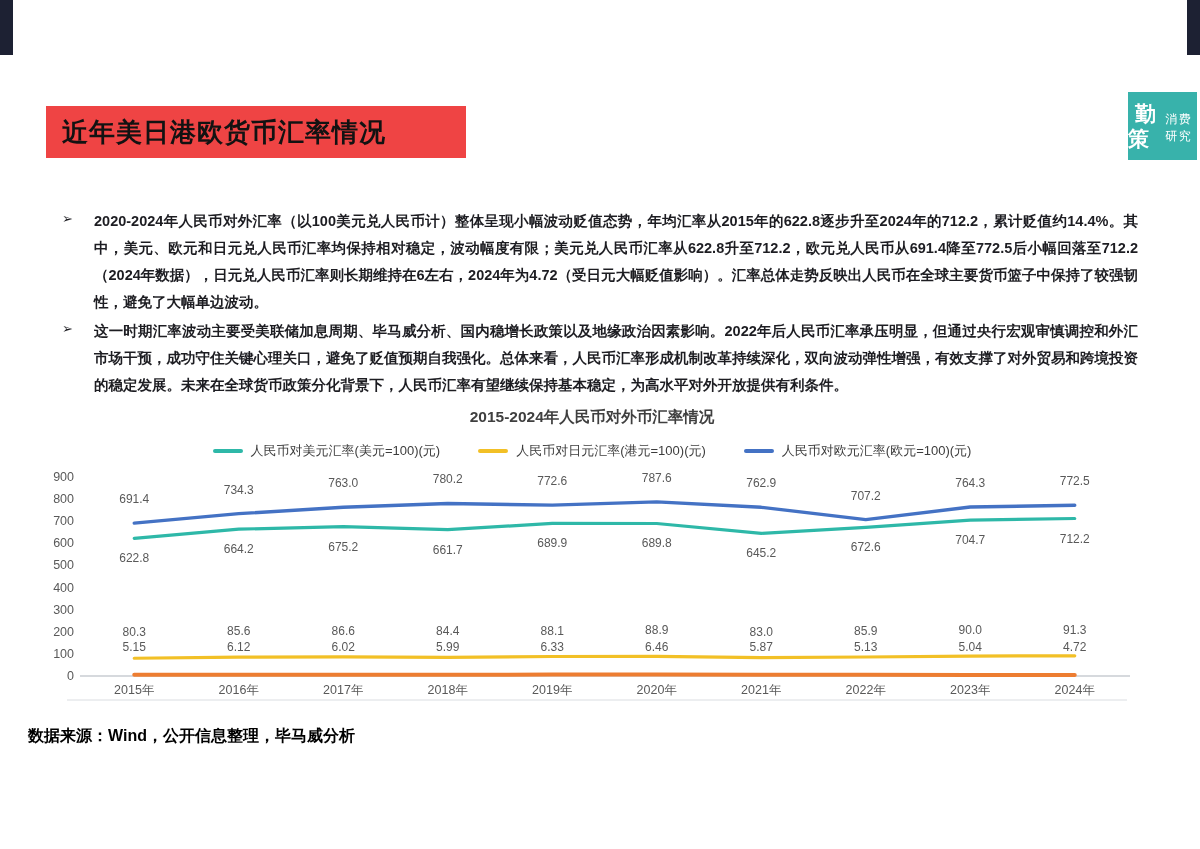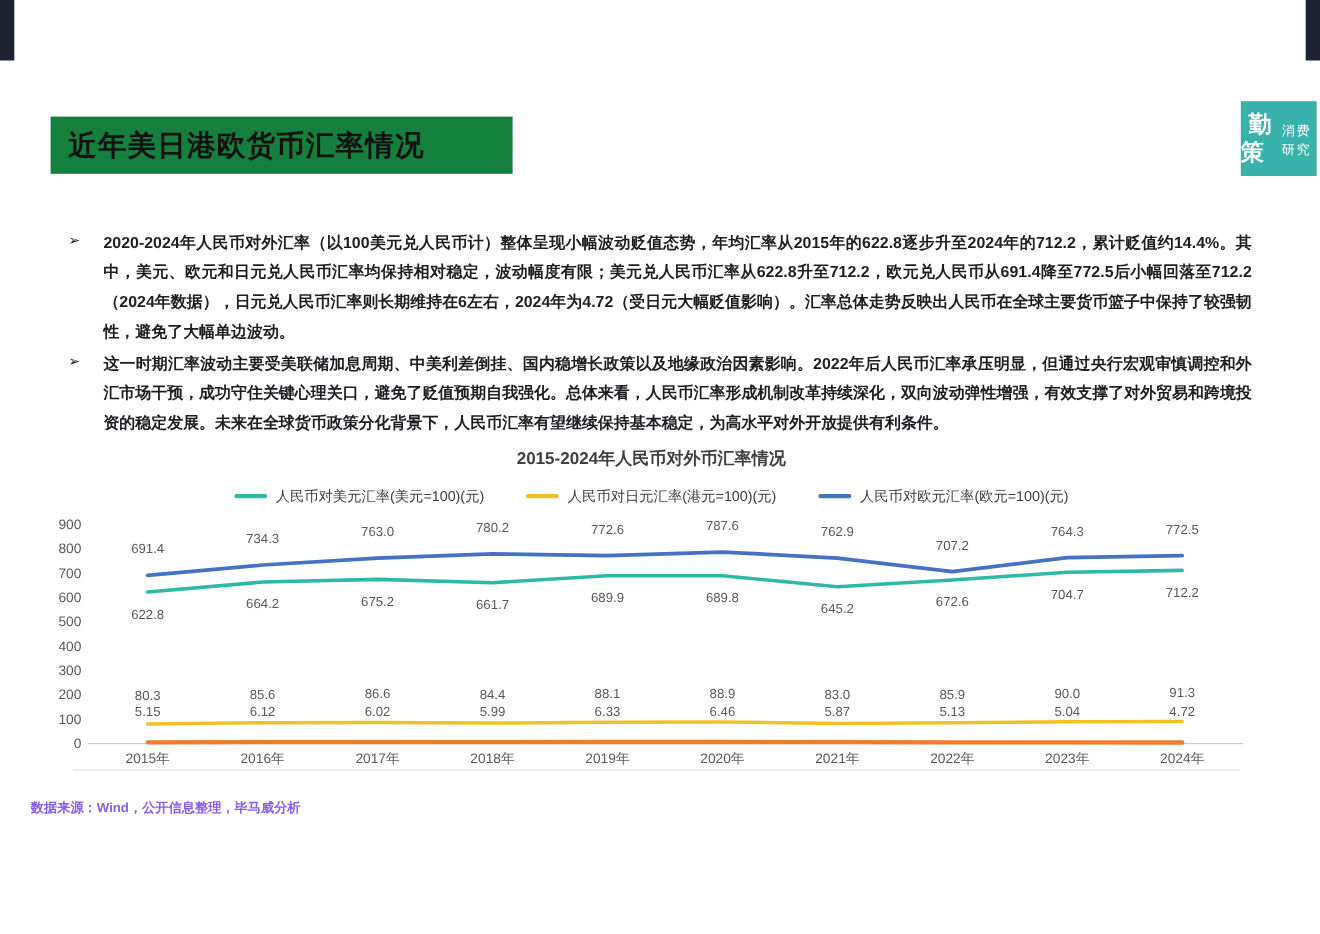--- a/index.html
+++ b/index.html
@@ -5,21 +5,21 @@
   * { margin:0; padding:0; box-sizing:border-box; }
   html,body { width:1200px; height:849px; overflow:hidden; }
   body { font-family:"Liberation Sans","DejaVu Sans",sans-serif; background:#ffffff; }
   .slide { position:relative; width:1200px; height:849px; background:#ffffff; }
 
   .corner-mark { position:absolute; top:0; width:13px; height:55px; background:#1d2133; }
   .corner-left { left:0; }
   .corner-right { right:0; }
 
   .title-bar { position:absolute; left:46px; top:106px; width:420px; height:52px;
-    background:#15803d; display:flex; align-items:center; padding-left:16px; }
+    background:#ef4444; display:flex; align-items:center; padding-left:16px; }
   .title-bar h1 { font-size:26px; font-weight:bold; color:#121212; letter-spacing:1px; }
 
   .logo { position:absolute; left:1128px; top:92px; width:69px; height:68px; background:#38b2ab;
     color:#ffffff; display:flex; flex-direction:row; align-items:center; justify-content:center; }
   .logo .l1 { font-size:21px; font-weight:bold; letter-spacing:7px; text-indent:7px; line-height:1.2; }
   .logo .l2 { font-size:12px; letter-spacing:1.5px; margin-top:3px; }
 
   .bullets { position:absolute; left:62px; top:208px; width:1076px; color:#1d1d22; }
   .bullet { display:flex; margin-bottom:2px; }
   .bullet .marker { width:32px; flex:0 0 32px; font-size:13px; padding-top:3px; color:#1d1d22; }
@@ -28,21 +28,21 @@
   .chart { position:absolute; left:32px; top:407px; width:1120px; }
   .chart-title { text-align:center; font-size:15.5px; font-weight:bold; color:#3f3f3f; }
   .legend { display:flex; justify-content:center; align-items:flex-start; gap:38px; margin-top:14px; }
   .legend-item { display:flex; align-items:center; gap:8px; }
   .swatch { width:30px; height:4px; border-radius:2px; }
   .legend-label { font-size:13px; color:#3c3c3c; }
   #chart-svg { display:block; margin-top:4px; }
   #chart-svg text.tick { font-size:12.5px; fill:#595959; font-family:"Liberation Sans","DejaVu Sans",sans-serif; }
   #chart-svg text.dlabel { font-size:12px; fill:#595959; font-family:"Liberation Sans","DejaVu Sans",sans-serif; }
 
-  .source { position:absolute; left:28px; top:726px; font-size:12px; font-weight:bold; color:#8b5cf6; }
+  .source { position:absolute; left:28px; top:726px; font-size:16px; font-weight:bold; color:#000000; }
 </style>
 </head>
 <body>
 
 <div class="slide">
 
   <div class="corner-mark corner-left"></div>
   <div class="corner-mark corner-right"></div>
 
   <div class="title-bar">
@@ -54,21 +54,21 @@
     <div class="l2">消费研究</div>
   </div>
 
   <div class="bullets">
     <div class="bullet">
       <span class="marker">➢</span>
       <span class="text">2020-2024年人民币对外汇率（以100美元兑人民币计）整体呈现小幅波动贬值态势，年均汇率从2015年的622.8逐步升至2024年的712.2，累计贬值约14.4%。其中，美元、欧元和日元兑人民币汇率均保持相对稳定，波动幅度有限；美元兑人民币汇率从622.8升至712.2，欧元兑人民币从691.4降至772.5后小幅回落至712.2（2024年数据），日元兑人民币汇率则长期维持在6左右，2024年为4.72（受日元大幅贬值影响）。汇率总体走势反映出人民币在全球主要货币篮子中保持了较强韧性，避免了大幅单边波动。</span>
     </div>
     <div class="bullet">
       <span class="marker">➢</span>
-      <span class="text">这一时期汇率波动主要受美联储加息周期、中美利差倒挂、国内稳增长政策以及地缘政治因素影响。2022年后人民币汇率承压明显，但通过央行宏观审慎调控和外汇市场干预，成功守住关键心理关口，避免了贬值预期自我强化。总体来看，人民币汇率形成机制改革持续深化，双向波动弹性增强，有效支撑了对外贸易和跨境投资的稳定发展。未来在全球货币政策分化背景下，人民币汇率有望继续保持基本稳定，为高水平对外开放提供有利条件。</span>
+      <span class="text">这一时期汇率波动主要受美联储加息周期、毕马威分析、国内稳增长政策以及地缘政治因素影响。2022年后人民币汇率承压明显，但通过央行宏观审慎调控和外汇市场干预，成功守住关键心理关口，避免了贬值预期自我强化。总体来看，人民币汇率形成机制改革持续深化，双向波动弹性增强，有效支撑了对外贸易和跨境投资的稳定发展。未来在全球货币政策分化背景下，人民币汇率有望继续保持基本稳定，为高水平对外开放提供有利条件。</span>
     </div>
   </div>
 
   <div class="chart">
     <div class="chart-title">2015-2024年人民币对外币汇率情况</div>
     <div class="legend">
       <div class="legend-item">
         <span class="swatch" style="background: rgb(46, 184, 168);"></span>
         <span class="legend-label">人民币对美元汇率(美元=100)(元)</span>
       </div>

